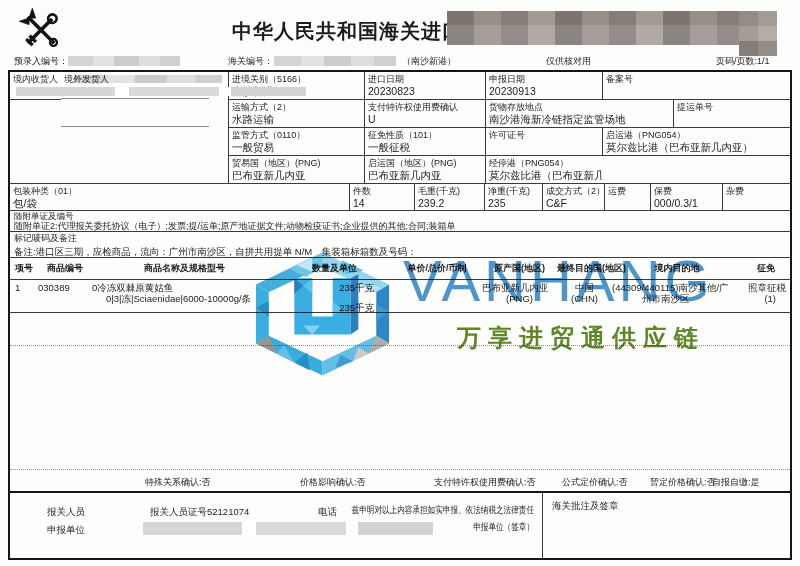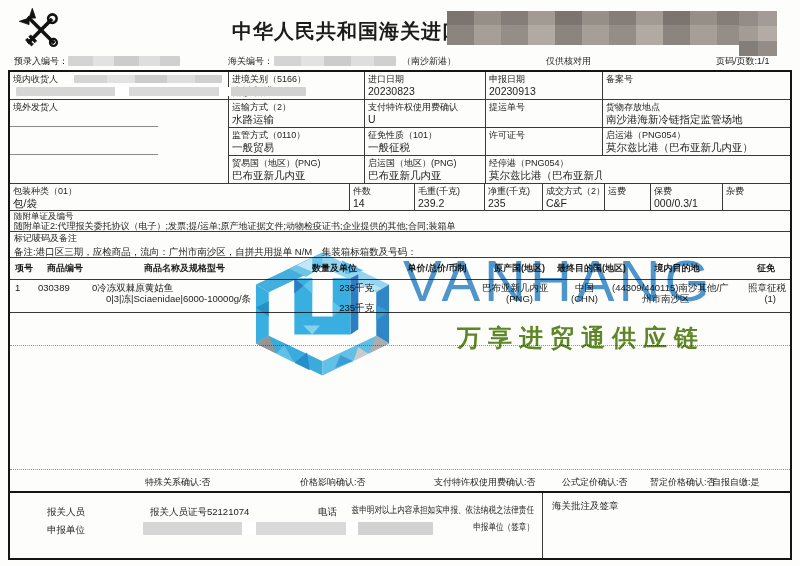--- a/index.html
+++ b/index.html
@@ -28,21 +28,21 @@
   .blur.gapped { background:
     linear-gradient(90deg,#d6d6d6 0 34%, #ffffff 34% 39%, #d9d9d9 39% 70%, #ffffff 70% 74%, #d2d2d2 74% 100%); }
   
   .form { position: absolute; left: 8px; right: 8px; top: 70px; bottom: 6px;
     border: 2px solid #151515; display: flex; flex-direction: column; background: transparent; }
   .lb { font-size: 9px; line-height: 11px; white-space: nowrap; }
   .vl { font-size: 10.5px; line-height: 12px; white-space: nowrap; }
   .cell { border-left: 1px solid #3a3a3a; padding: 2px 3px; overflow: hidden; }
   .cell:first-child { border-left: none; }
   .topblock { display: flex; height: 112px; border-bottom: 1px solid #3a3a3a; }
-  .colA { width: 218px; display: flex; flex-direction: column; }
+  .colA { width: 218px; display: flex; flex-direction: row; }
   .consignee { height: 28px; border-bottom: 1px solid #3a3a3a; padding: 2px 3px; position: relative; }
   .consignor { flex: 1; padding: 2px 3px; position: relative; font-family: Liberation Serif, serif; }
   .stub { position: absolute; left: 0; width: 148px; border-bottom: 1px solid #8a8a8a; height: 0; }
   .rgrid { flex: 1; display: flex; flex-direction: column; }
   .rrow { display: flex; height: 28px; border-bottom: 1px solid #3a3a3a; }
   .rrow:last-child { border-bottom: none; }
   .rrow .cell { border-left: 1px solid #3a3a3a; }
   .cB { width: 135px; } .cC { width: 121px; } .cD { width: 117px; } .cE { flex: 1; }
   .r5 { display: flex; height: 27px; border-bottom: 1px solid #3a3a3a; }
   .w339{width:339px}.w65{width:65px}.w70{width:70px}.w58{width:58px}.w62{width:62px}.w46{width:46px}.w72{width:72px}.wfl{flex:1}
@@ -159,27 +159,27 @@
         </div>
         <div class="rrow">
           <div class="cell cB" style="border-left:none">
             <div class="lb">运输方式（2）</div>
             <div class="vl">水路运输</div>
           </div>
           <div class="cell cC">
             <div class="lb">支付特许权使用费确认</div>
             <div class="vl">U</div>
           </div>
+          <div class="cell cE">
+            <div class="lb">货物存放地点</div>
+            <div class="vl">南沙港海新冷链指定监管场地</div>
+          </div>
           <div class="cell cD">
             <div class="lb">提运单号</div>
             <div class="vl"></div>
-          </div>
-          <div class="cell cE">
-            <div class="lb">货物存放地点</div>
-            <div class="vl">南沙港海新冷链指定监管场地</div>
           </div>
         </div>
         <div class="rrow">
           <div class="cell cB" style="border-left:none">
             <div class="lb">监管方式（0110）</div>
             <div class="vl">一般贸易</div>
           </div>
           <div class="cell cC">
             <div class="lb">征免性质（101）</div>
             <div class="vl">一般征税</div>

